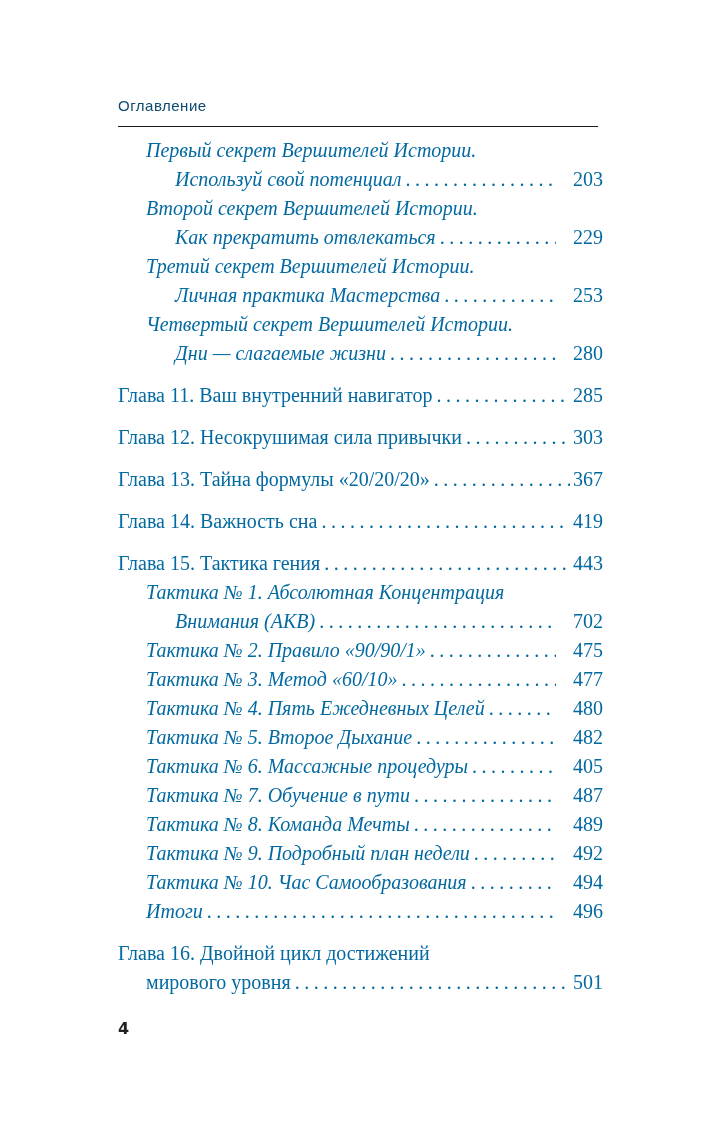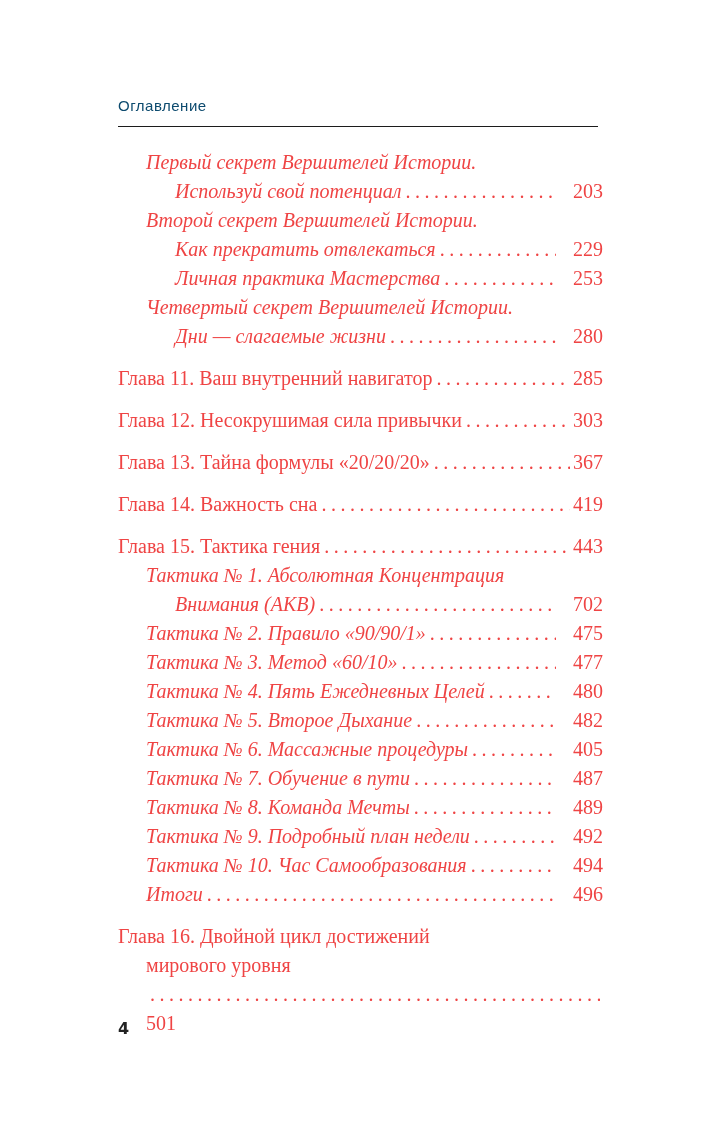--- a/index.html
+++ b/index.html
@@ -15,29 +15,29 @@
   }
   .header-title {
     font-family: "Liberation Sans", sans-serif;
     font-size: 15px; color: #0c4a6e; letter-spacing: 0.5px;
   }
   .header-rule {
     margin-top: 12px; height: 0;
     border-top: 1.5px solid #1c1c1c;
   }
   .toc {
-    position: absolute; left: 118px; top: 148px; width: 485px;
-    font-size: 20px; line-height: 29px; color: #ef4444;
+    position: absolute; left: 118px; top: 136px; width: 485px;
+    font-size: 20px; line-height: 29px; color: #0369a1;
   }
   .entry .l1, .entry .l2 { display: flex; }
   .entry .txt { white-space: nowrap; flex: 0 0 auto; }
   .entry.sub { font-style: italic; }
   .entry.sub .l1 { padding-left: 28px; }
   .entry.sub .l2 { padding-left: 57px; align-items: flex-end; }
-  .entry.chapter .l2 { padding-left: 28px; flex-direction: column; }
+  .entry.chapter .l2 { padding-left: 28px; }
   .entry.chapter { margin-top: 13px; }
   .leader {
     flex: 1 1 auto; overflow: hidden; white-space: nowrap;
     font-style: normal; margin-left: 4px; margin-right: 3px; min-width: 10px;
   }
   .leader::before {
     content: "..................................................................";
     letter-spacing: 4.5px;
   }
   .pg { flex: 0 0 auto; font-style: normal; margin-left: 14px; }
@@ -76,20 +76,24 @@
 
       </div>
       <div class="l2">
         <span class="txt">Как прекратить отвлекаться</span>
         <span class="leader"></span>
         <span class="pg">229</span>
       </div>
     </div>
 
     <div class="entry sub">
+      <div class="l1">
+        <span class="txt">Третий секрет Вершителей Истории.</span>
+
+      </div>
       <div class="l2">
         <span class="txt">Личная практика Мастерства</span>
         <span class="leader"></span>
         <span class="pg">253</span>
       </div>
     </div>
 
     <div class="entry sub">
       <div class="l1">
         <span class="txt">Четвертый секрет Вершителей Истории.</span>

